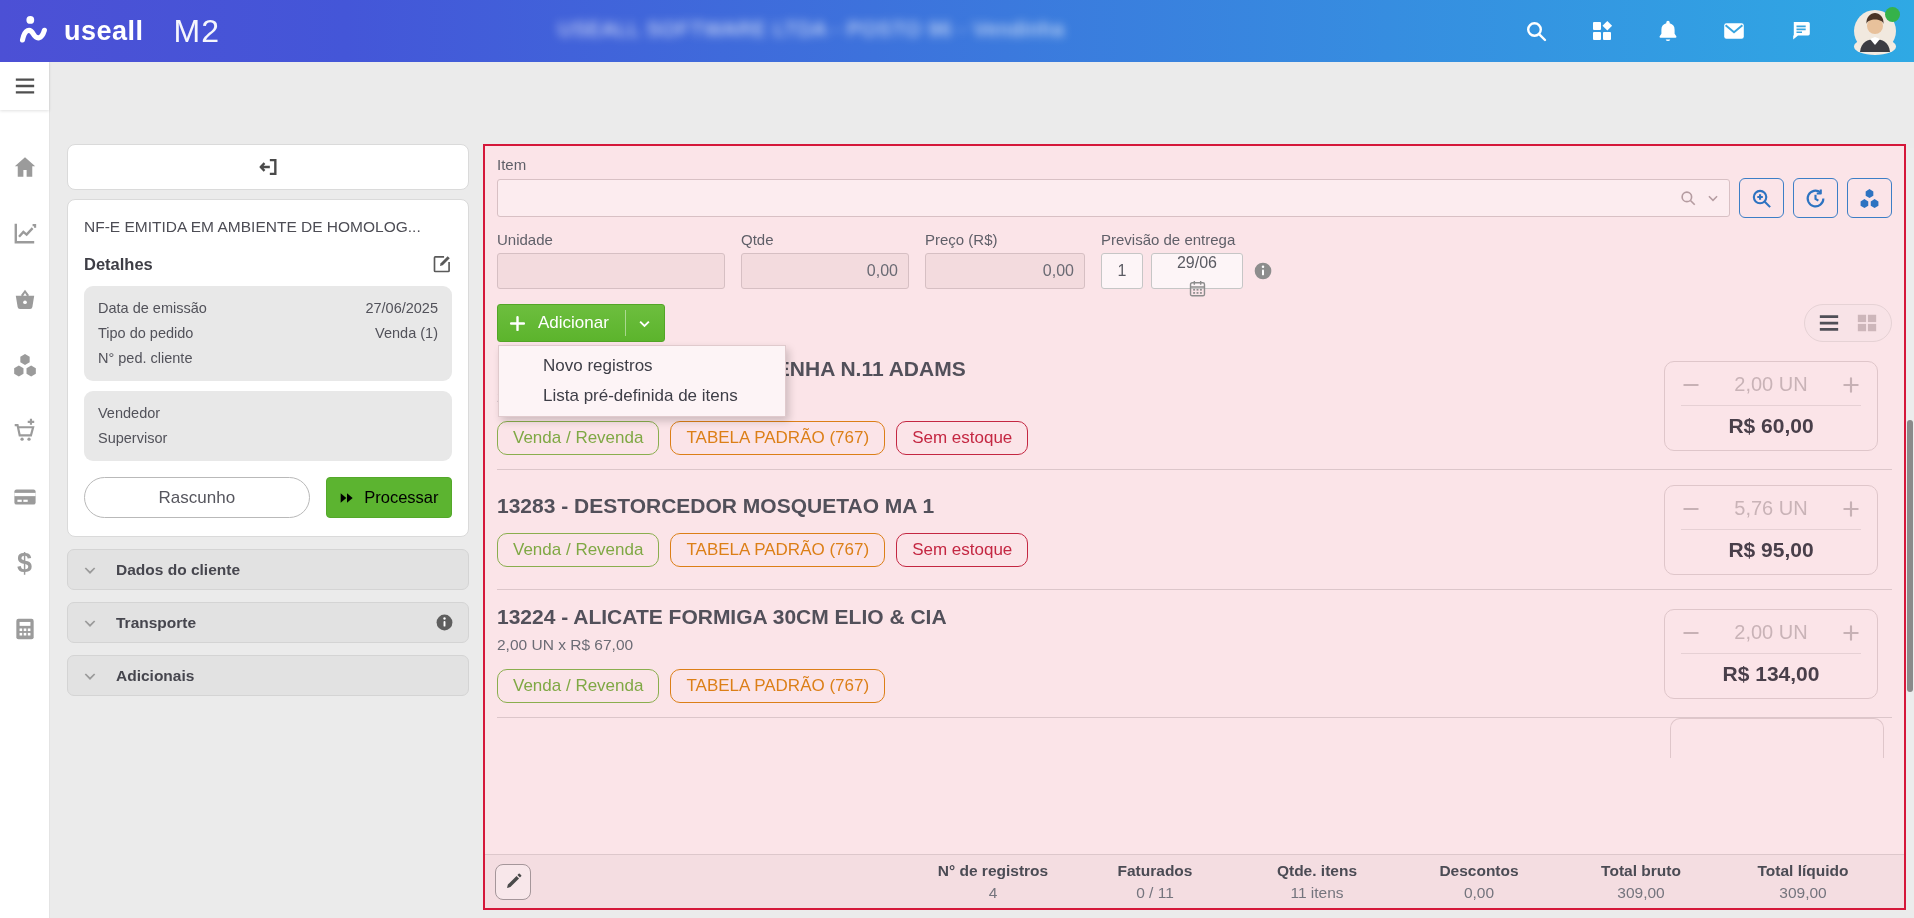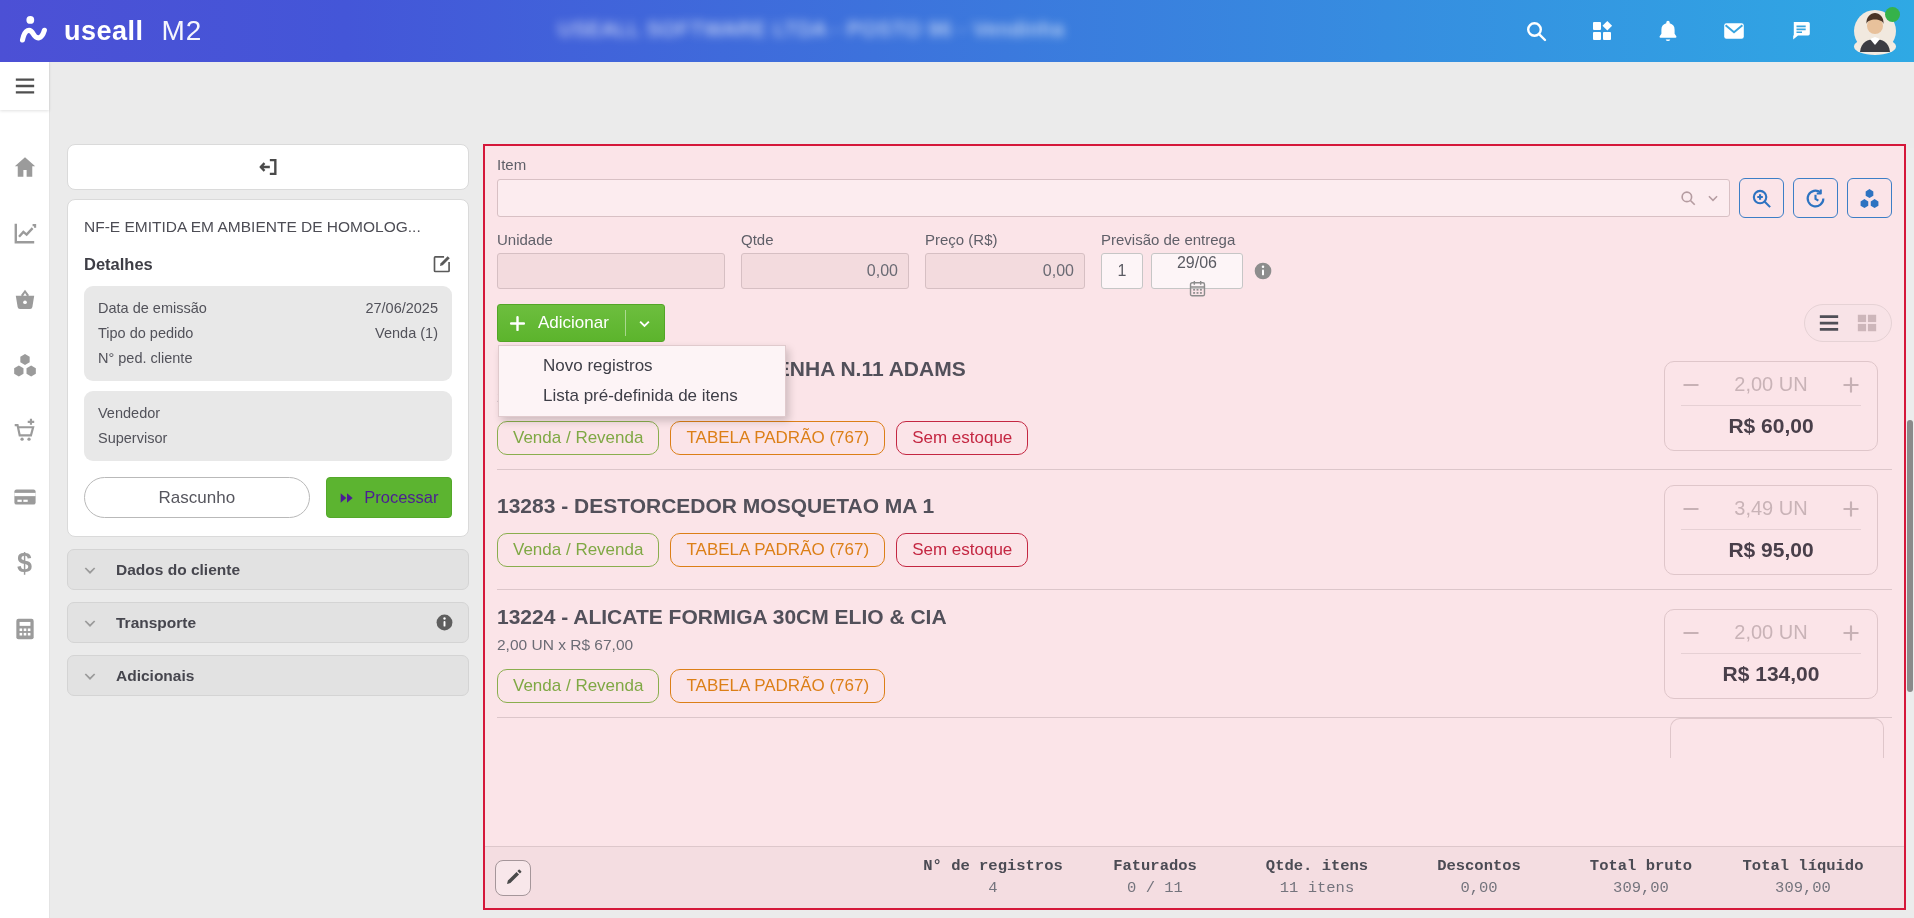--- a/index.html
+++ b/index.html
@@ -7,21 +7,21 @@
   body { font-family:"Liberation Sans", sans-serif; background:#ebebeb; overflow:hidden; }
   .app { position:relative; width:1914px; height:918px; overflow:hidden; }
 
   
   .topbar { position:absolute; top:0; left:0; right:0; height:62px;
     background:linear-gradient(90deg,#4c50d5 0%,#4456d8 18%,#2fa9e4 100%);
     display:flex; align-items:center; padding:0 18px; z-index:30; }
   .brand { display:flex; align-items:center; gap:10px; color:#fff; }
   .brand svg { width:36px; height:36px; }
   .brand-name { font-size:27px; font-weight:bold; letter-spacing:.5px; }
-  .brand-product { font-size:28px; font-weight:300; opacity:.95; margin-left:8px; letter-spacing:1px; }
+  .brand-product { font-size:32px; font-weight:300; opacity:.95; margin-left:20px; letter-spacing:1px; }
   .company-blur { position:absolute; left:558px; top:18px; font-size:20px; color:rgba(255,255,255,.9);
     filter:blur(5px); letter-spacing:1px; white-space:nowrap; }
   .topbar-icons { margin-left:auto; display:flex; align-items:center; gap:42px; color:#fff; }
   .tb-icon { width:24px; height:24px; cursor:pointer; }
   .tb-icon svg { width:100%; height:100%; }
   .avatar-wrap { position:relative; width:42px; height:42px; }
   .avatar { width:42px; height:42px; border-radius:50%; background:#f4ece2; overflow:hidden; }
   .status-dot { position:absolute; top:-3px; right:-4px; width:15px; height:15px; border-radius:50%;
     background:#35b24a; }
 
@@ -51,21 +51,21 @@
   .details-title { font-size:16.5px; font-weight:bold; color:#3e3e46; }
   .edit-icon { margin-left:auto; width:20px; height:20px; color:#5a5a5a; cursor:pointer; }
   .edit-icon svg { width:100%; height:100%; }
   .info-box { background:#e8e8e8; border-radius:9px; padding:10px 14px; margin-bottom:10px; }
   .info-row { display:flex; font-size:14.5px; color:#52525a; line-height:25px; }
   .info-row .val { margin-left:auto; }
   .btn-row { display:flex; gap:16px; margin-top:16px; }
   .btn-draft { flex:1.8; height:41px; background:#fff; border:1.5px solid #b9b9b9; border-radius:21px;
     font-size:17px; color:#56565e; display:flex; align-items:center; justify-content:center; cursor:pointer; }
   .btn-process { flex:1; height:41px; background:#5cb430; border:1px solid #54a82a; border-radius:4px;
-    color:#4c1d95; font-size:16.5px; display:flex; align-items:center; justify-content:center; gap:9px; cursor:pointer; }
+    color:#000000; font-size:16.5px; display:flex; align-items:center; justify-content:center; gap:9px; cursor:pointer; }
   .btn-process svg { width:16px; height:16px; }
   .accordion { height:41px; background:#e2e2e2; border:1px solid #d4d4d4; border-radius:7px;
     display:flex; align-items:center; padding:0 14px; gap:18px; cursor:pointer; margin-top:3px; }
   .accordion .chev { width:16px; height:16px; color:#9a9a9a; }
   .accordion .chev svg { width:100%; height:100%; }
   .accordion-label { font-size:15.5px; font-weight:bold; color:#46464e; }
   .accordion .info-i { margin-left:auto; width:19px; height:19px; color:#5f5f5f; }
   .accordion .info-i svg { width:100%; height:100%; }
 
   
@@ -147,22 +147,22 @@
   .stepper-top { display:flex; align-items:center; justify-content:space-between; color:#c9b3b7; }
   .step-btn { width:20px; height:20px; cursor:pointer; color:#c7b1b5; }
   .step-btn svg { width:100%; height:100%; }
   .step-qty { font-size:20px; color:#c9b3b7; }
   .stepper-sep { border-top:1px solid #e6d0d4; margin:9px 0 8px; }
   .step-total { text-align:center; font-size:21px; font-weight:bold; color:#493f4a; }
   .partial-row { flex-shrink:0; display:flex; justify-content:flex-end; padding-right:8px; height:40px; }
   .partial-stepper { width:214px; height:40px; border:1px solid #dfc6ca; border-bottom:none; border-radius:10px 10px 0 0; }
 
   
-  .list-footer { height:62px; background:#f4dde1; border-top:1px solid #ddc7cb; display:flex; align-items:center;
-    padding:0 20px 0 10px; position:relative; z-index:2; flex-shrink:0;font-family:Liberation Mono, monospace; }
+  .list-footer { height:54px; background:#f4dde1; border-top:1px solid #ddc7cb; display:flex; align-items:center;
+    padding:0 20px 0 10px; position:relative; z-index:2; flex-shrink:0; }
   .pencil-btn { width:36px; height:36px; background:#f8e7ea; border:1px solid #a5969a; border-radius:8px;
     display:flex; align-items:center; justify-content:center; color:#4a4a4a; cursor:pointer; }
   .pencil-btn svg { width:19px; height:19px; }
   .footer-cols { margin-left:auto; display:flex; }
   .fcol { width:162px; text-align:center; line-height:1.4; }
   .fcol-label { font-size:15.5px; font-weight:bold; color:#4b4b54; }
   .fcol-value { font-size:15.5px; color:#74747d; }
 
   
   .scroll-track { position:absolute; right:0; top:148px; bottom:8px; width:8px; background:#ececec; z-index:25; }
@@ -552,21 +552,21 @@
                 <span class="tag tag-red">Sem estoque</span>
               </div>
             </div>
             <div class="stepper">
               <div class="stepper-top">
                 <span class="step-btn">
                   <svg viewBox="0 0 24 24" stroke="currentColor" stroke-width="2.6" stroke-linecap="round">
                       <path d="M4 12h16"></path>
                     </svg>
                 </span>
-                <span class="step-qty">3,49 UN</span>
+                <span class="step-qty">5,76 UN</span>
                 <span class="step-btn">
                   <svg viewBox="0 0 24 24" stroke="currentColor" stroke-width="2.6" stroke-linecap="round">
                       <path d="M12 4v16M4 12h16"></path>
                     </svg>
                 </span>
               </div>
               <div class="stepper-sep"></div>
               <div class="step-total">R$ 95,00</div>
             </div>
           </div>

